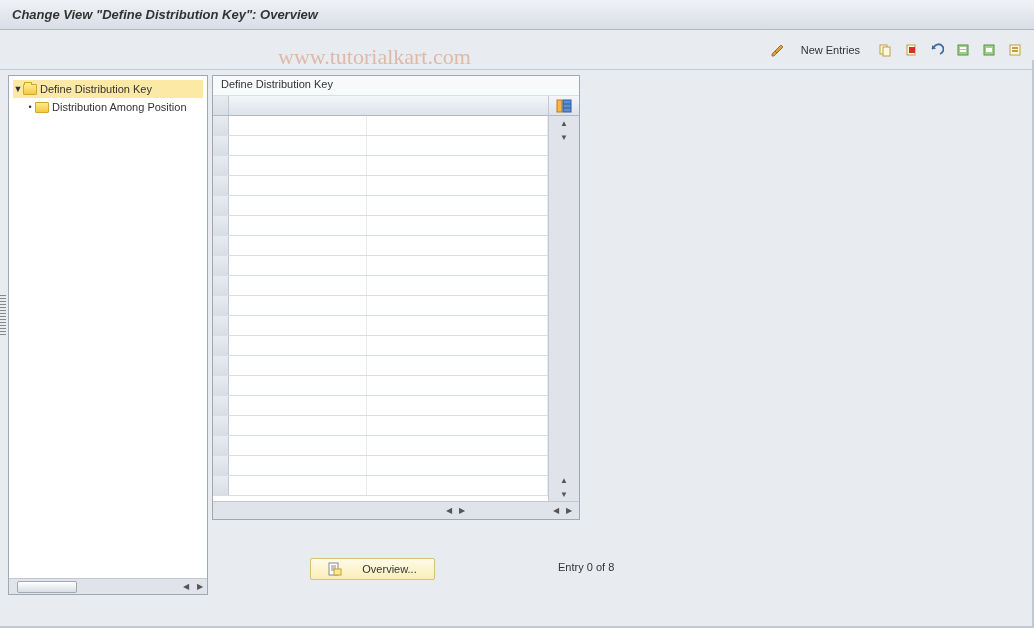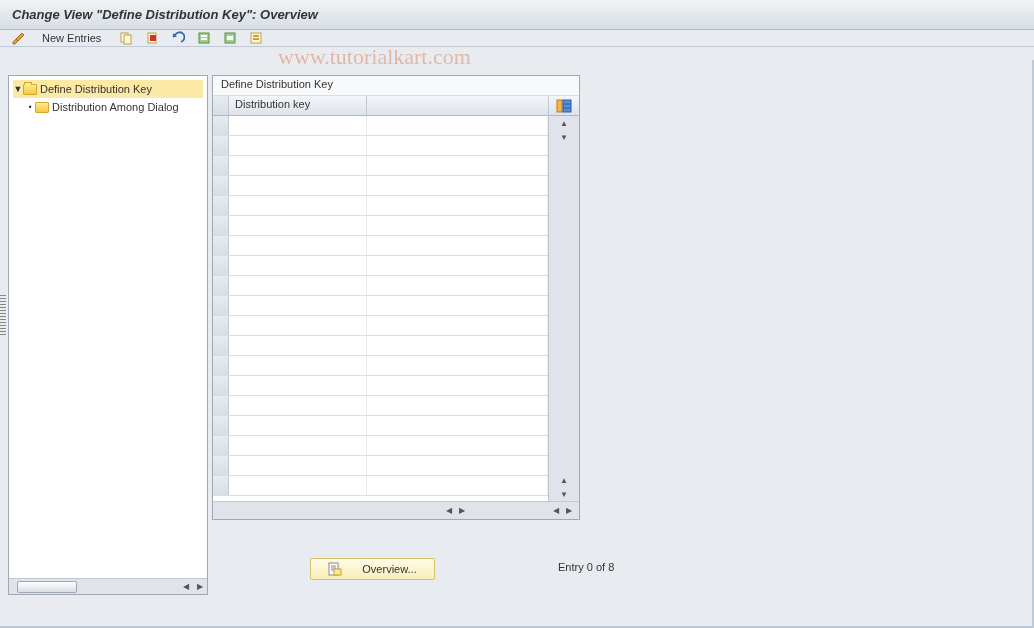--- a/index.html
+++ b/index.html
@@ -23,27 +23,28 @@
       display: flex;
       align-items: center;
     }
     .title-bar-text {
       font-size: 13px;
       font-weight: bold;
       font-style: italic;
       color: #333;
     }
     .toolbar {
-      height: 17px;
+      height: 40px;
       background: #e8ecf0;
       border-bottom: 1px solid #c0c8d4;
       display: flex;
       align-items: center;
       padding: 0 8px;
       gap: 4px;
+      justify-content: flex-end;
     }
     .toolbar-btn {
       width: 22px;
       height: 22px;
       border: 1px solid transparent;
       background: transparent;
       display: flex;
       align-items: center;
       justify-content: center;
       cursor: pointer;
@@ -413,38 +414,37 @@
   <div class="tree-content">
     <div class="tree-item selected">
       <span class="tree-expand">▼</span>
       <span class="folder-icon open"></span>
       <span>Define Distribution Key</span>
     </div>
     <div class="tree-item">
       <span class="tree-indent" style="width:12px"></span>
       <span class="tree-bullet">•</span>
       <span class="folder-icon"></span>
-      <span>Distribution Among Dialog</span>
+      <span>Distribution Among Position</span>
     </div>
   </div>
   <div class="tree-scrollbar">
     <div class="thumb"></div>
     <div class="arrow">◀</div>
     <div class="arrow" style="margin-left:0">▶</div>
   </div>
 </div>
 
 <div class="splitter"></div>
 
 <div class="table-area">
   <div class="table-title">Define Distribution Key</div>
   <div class="table-grid">
     <div class="table-header">
       <div class="col-selector"></div>
-      <div class="col-header" style="flex:0 0 138px">Distribution key</div>
     </div>
     <div class="table-body" id="table-body">
         <div class="table-row">
           <div class="row-selector"></div>
           <div class="row-cell" style="flex:0 0 138px"></div>
           <div class="row-cell"></div>
         </div>
         <div class="table-row">
           <div class="row-selector"></div>
           <div class="row-cell" style="flex:0 0 138px"></div>

